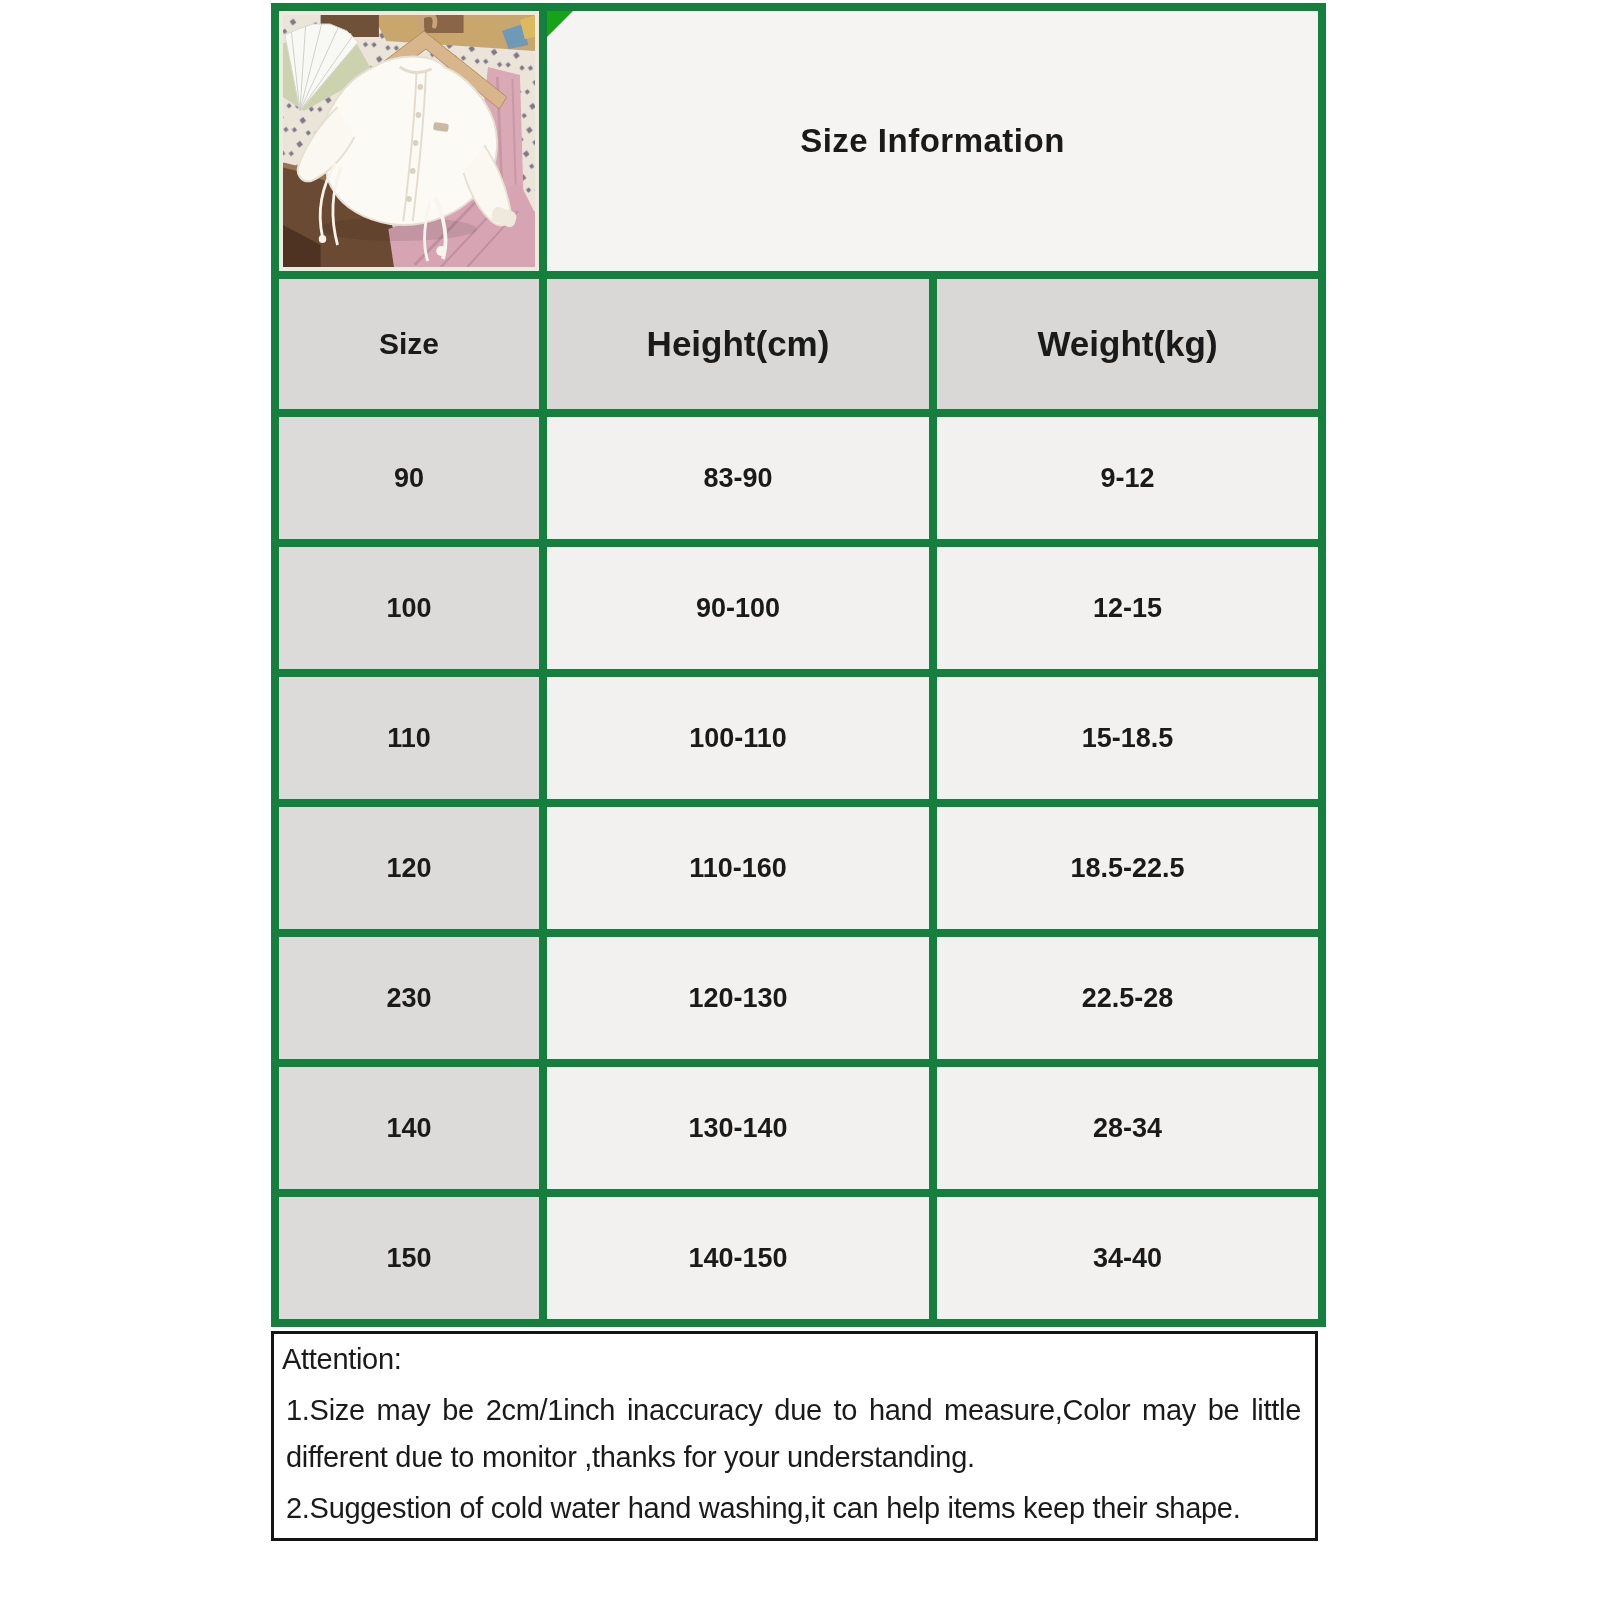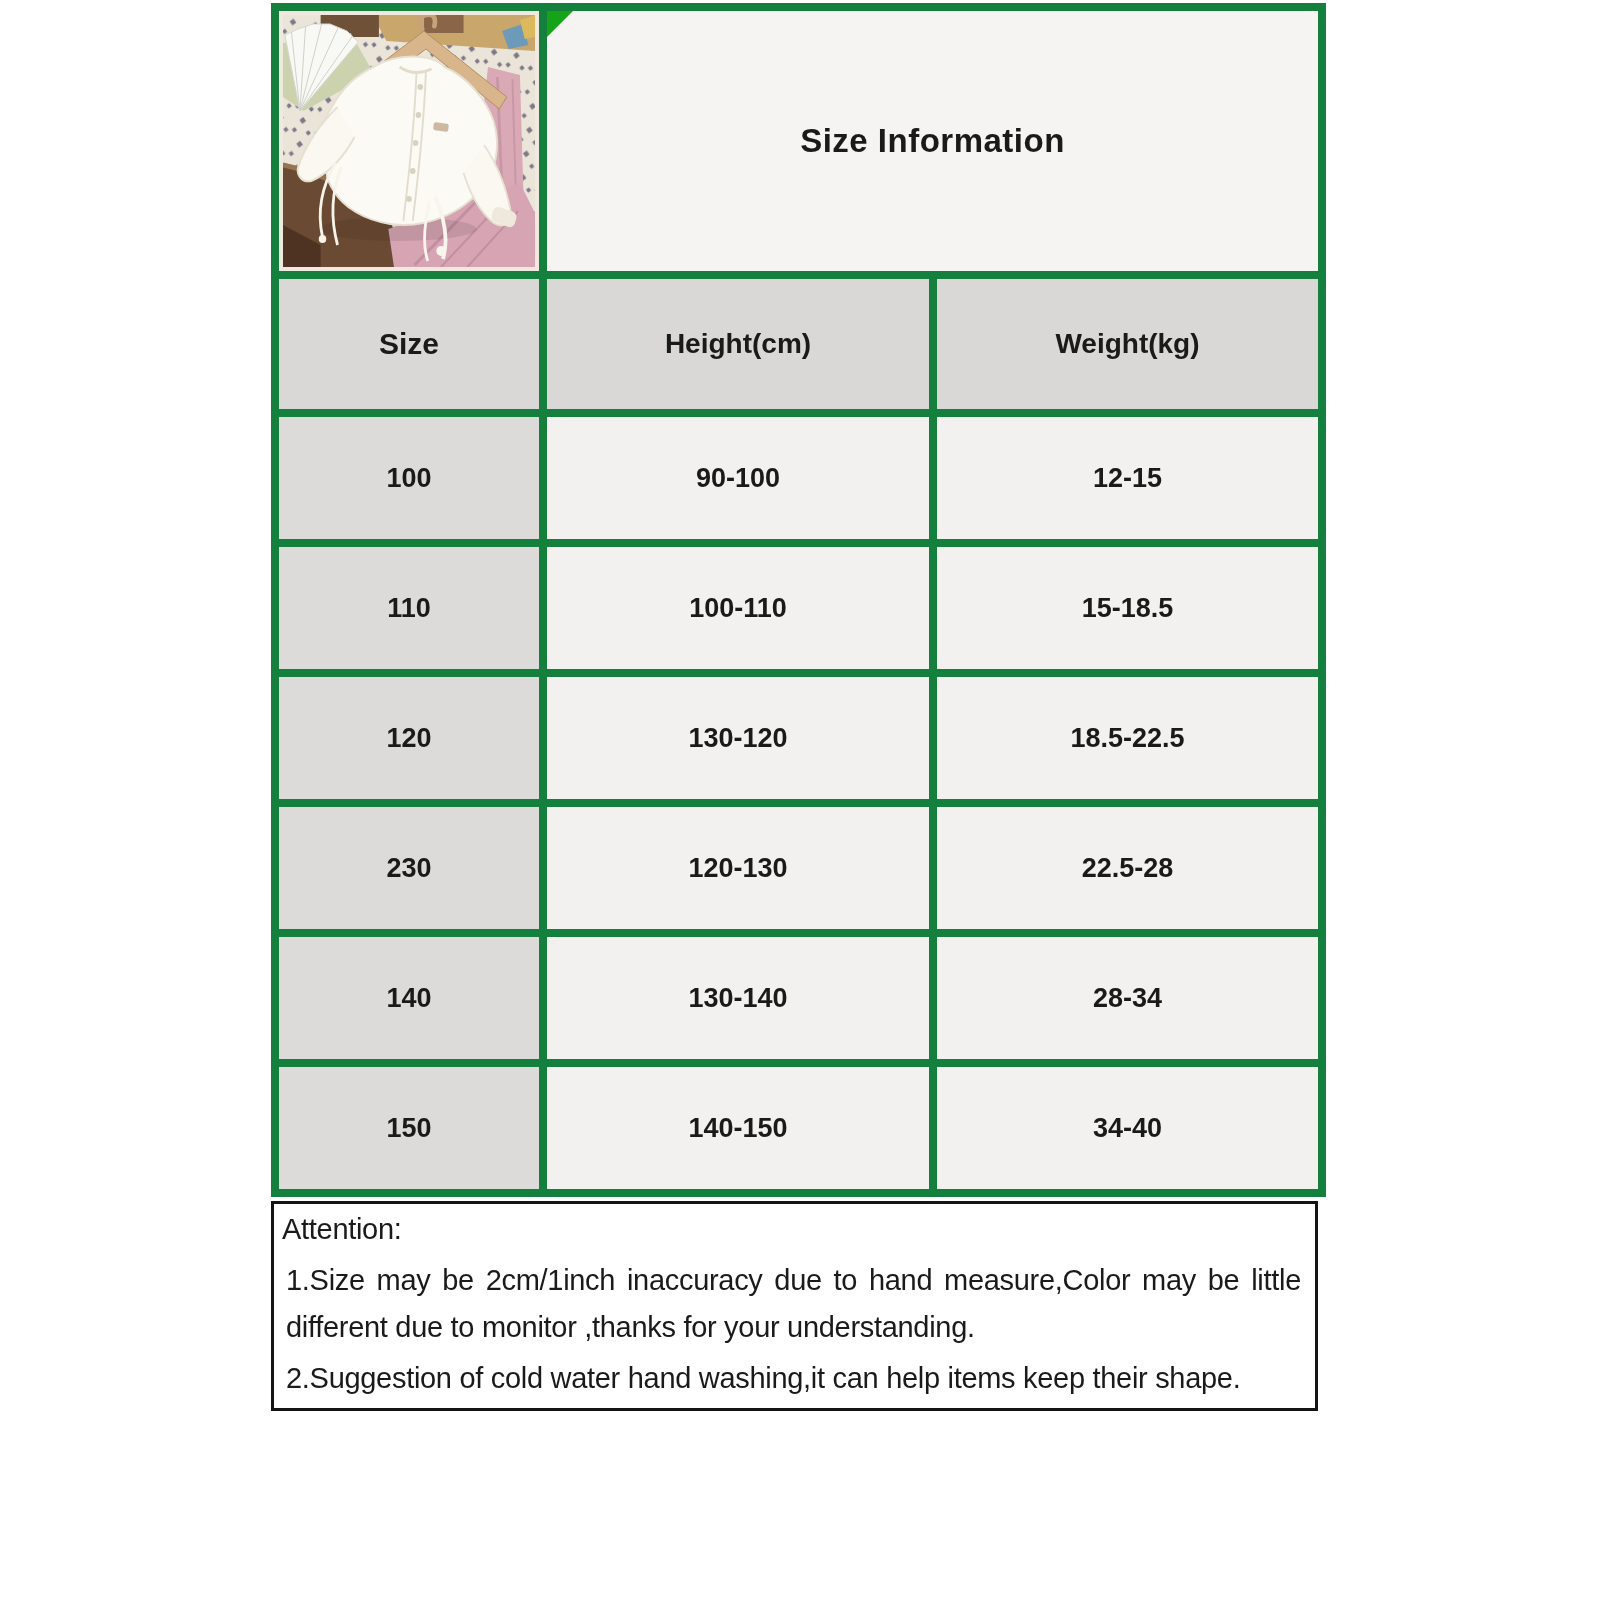--- a/index.html
+++ b/index.html
@@ -24,21 +24,21 @@
   td.c-img svg{display:block;width:100%;height:100%;}
   td.c-title{
     background:#f5f4f2;position:relative;
     font-size:33px;font-weight:bold;letter-spacing:0.5px;
   }
   .corner-flag{
     position:absolute;left:0;top:0;width:26px;height:26px;
     background:#17a317;
     clip-path:polygon(0 0,100% 0,0 100%);
   }
-  tr.hdr td{height:128px;background:#d9d8d6;font-weight:bold;font-size:28px;}
+  tr.hdr td{height:128px;background:#d9d8d6;font-weight:bold;font-size:35px;}
   tr.hdr td.size-col{font-size:30px;}
   tr.data td{height:120px;font-size:27px;font-weight:bold;}
   tr.data td.size-col{background:#dcdbd9;}
   tr.data td.val{background:#f2f1ef;}
   .attention{
     margin-top:4px;border:3px solid #141414;background:#ffffff;
     height:210px;padding:2px 10px 0 8px;box-sizing:border-box;
     font-size:29px;line-height:47px;letter-spacing:-0.3px;
   }
   .attention .att-heading{text-align:left;}
@@ -151,32 +151,37 @@
       </td>
     </tr>
 
     <tr class="hdr">
       <td class="size-col">Size</td>
       <td>Height(cm)</td>
       <td>Weight(kg)</td>
     </tr>
 
     <tr class="data">
+      <td class="size-col">90</td>
+      <td class="val">83-90</td>
+      <td class="val">9-12</td>
+    </tr>
+    <tr class="data">
       <td class="size-col">100</td>
       <td class="val">90-100</td>
       <td class="val">12-15</td>
     </tr>
     <tr class="data">
       <td class="size-col">110</td>
       <td class="val">100-110</td>
       <td class="val">15-18.5</td>
     </tr>
     <tr class="data">
       <td class="size-col">120</td>
-      <td class="val">130-120</td>
+      <td class="val">110-160</td>
       <td class="val">18.5-22.5</td>
     </tr>
     <tr class="data">
       <td class="size-col">230</td>
       <td class="val">120-130</td>
       <td class="val">22.5-28</td>
     </tr>
     <tr class="data">
       <td class="size-col">140</td>
       <td class="val">130-140</td>

